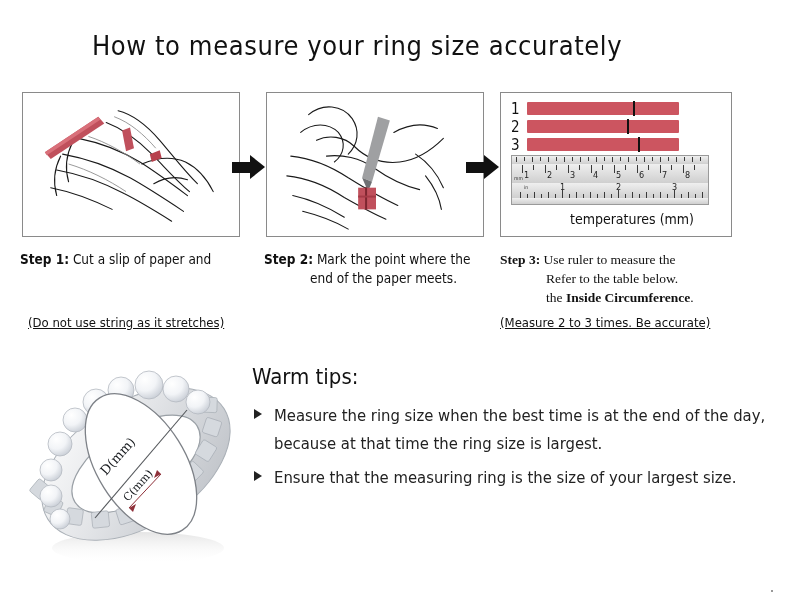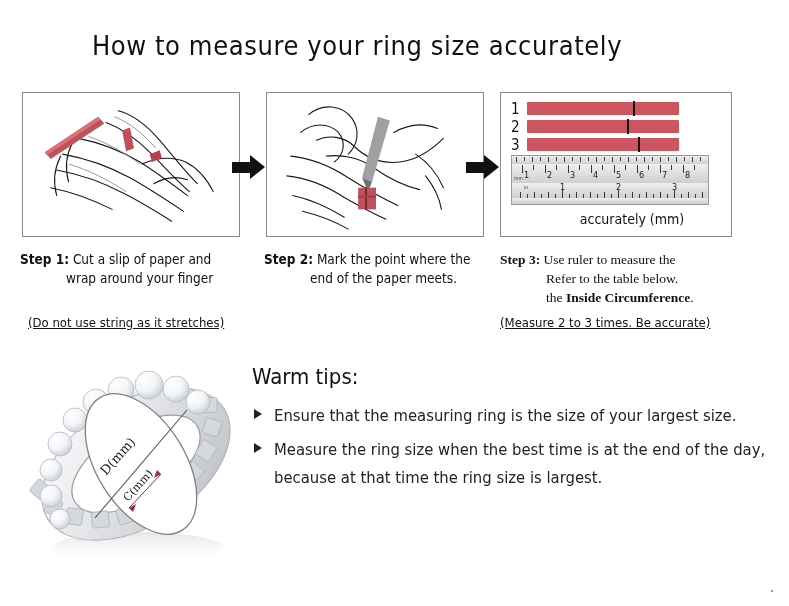--- a/index.html
+++ b/index.html
@@ -423,29 +423,28 @@
       <span class="tick" style="left:148px; top:36px; height:6px;"></span>
       <span class="tick" style="left:155px; top:38px; height:4px;"></span>
       <span class="tick" style="left:162px; top:34px; height:8px;"></span>
       <span class="tick" style="left:169px; top:38px; height:4px;"></span>
       <span class="tick" style="left:176px; top:36px; height:6px;"></span>
       <span class="tick" style="left:183px; top:38px; height:4px;"></span>
       <span class="tick" style="left:190px; top:36px; height:6px;"></span>
     </div>
   </div>
 
-  <div class="mm-label">accurately (mm)</div>
+  <div class="mm-label">temperatures (mm)</div>
 </div>
 
 <div class="caption" id="cap-1">
   <span class="ln">
     <span class="lbl">Step 1:</span>
     <span>Cut a slip of paper and</span>
   </span>
-  <span class="ind">wrap around your finger</span>
 </div>
 
 <div class="caption" id="cap-2">
   <span class="ln">
     <span class="lbl">Step 2:</span>
     <span>Mark the point where the</span>
   </span>
   <span class="ind">end of the paper meets.</span>
 </div>
 
@@ -528,21 +527,21 @@
     <polygon points="143,122 136,126 139,118" fill="#8e2f38"></polygon>
   </g>
   <text x="110" y="150" font-family="DejaVu Serif, serif" font-size="11" fill="#15181c" transform="rotate(-48 110 150)">C(mm)</text>
 </svg>
 
 <div id="warm-tips-heading">Warm tips:</div>
 
 <ul id="tips-list">
   <li>
     <span class="bullet"></span>
-    <span>Ensure that the measuring ring is the size of your largest size.</span>
+    <span>Measure the ring size when the best time is at the end of the day, because at that time the ring size is largest.</span>
   </li>
   <li>
     <span class="bullet"></span>
-    <span>Measure the ring size when the best time is at the end of the day, because at that time the ring size is largest.</span>
+    <span>Ensure that the measuring ring is the size of your largest size.</span>
   </li>
 </ul>
 
 <span class="corner-dot"></span>
 
 </body></html>

